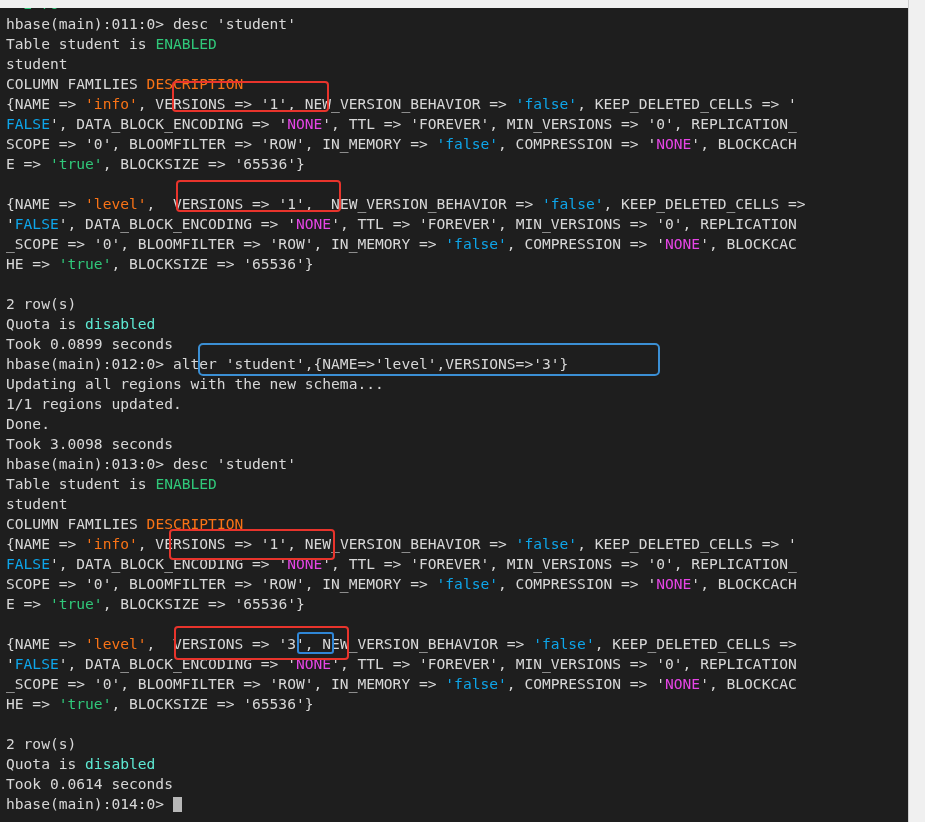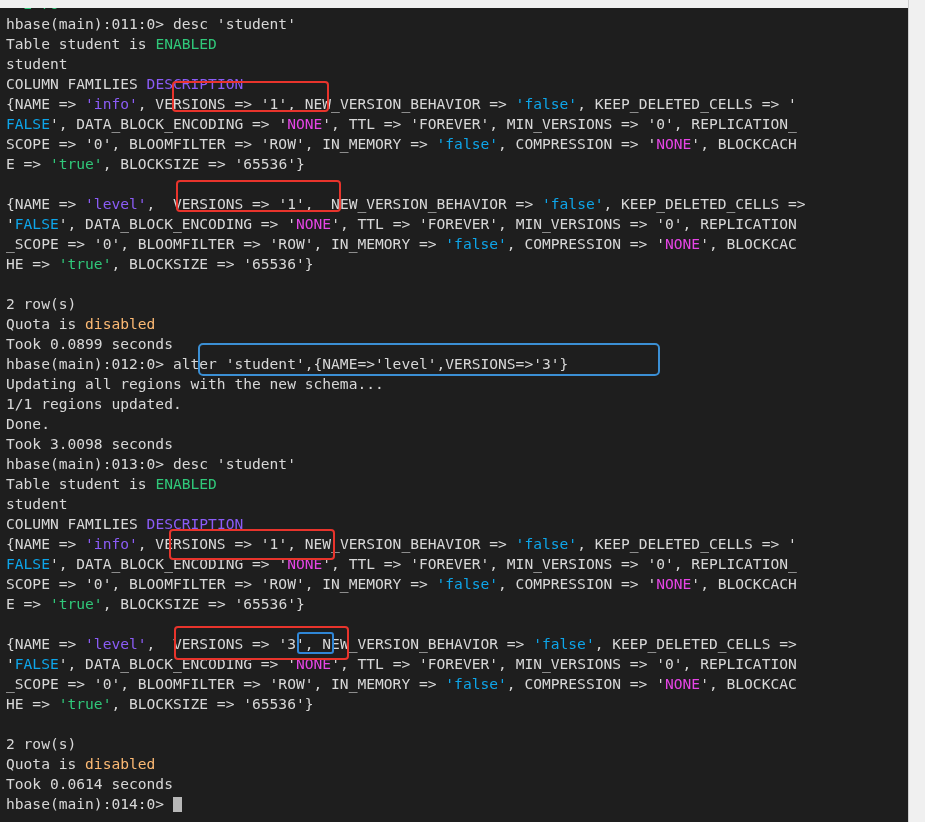--- a/index.html
+++ b/index.html
@@ -21,25 +21,25 @@
   }
   #lines{
     position:absolute;left:6px;top:-14px;
     font-size:14.6px;
     line-height:20px;
     color:#d8d8d8;
     white-space:pre;
     letter-spacing:0px;
   }
   .ln{height:20px;}
-  .cy{color:#8b5cf6;}
+  .cy{color:#f97316;}
   .gr{color:#30c87a;margin-top:42px;}
   .rd{color:#0ea5e9;}
   .mg{color:#e645e6;margin-top:8px;}
-  .yl{color:#fdba74;}
+  .yl{color:#5eead4;}
   .wh{color:#d8d8d8;}
   .cur{
     display:inline-block;width:9px;height:15px;
     background:#b8b8b8;vertical-align:-3px;
   }
   .box{position:absolute;pointer-events:none;box-sizing:border-box;}
   .rbox{border:2px solid #e8342c;border-radius:4px;}
   .bbox{border:2px solid #3b8fd4;border-radius:5px;}
   .bbox-sm{border:2px solid #2f86d6;border-radius:3px;}
 </style>

